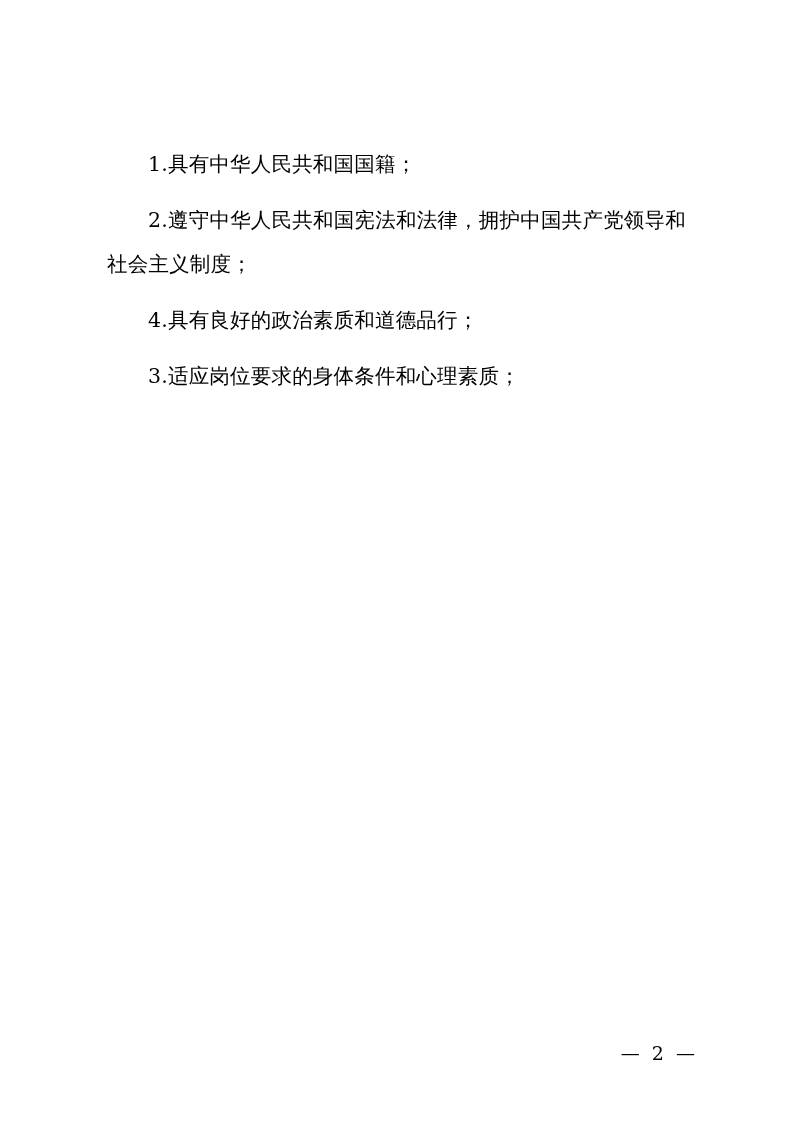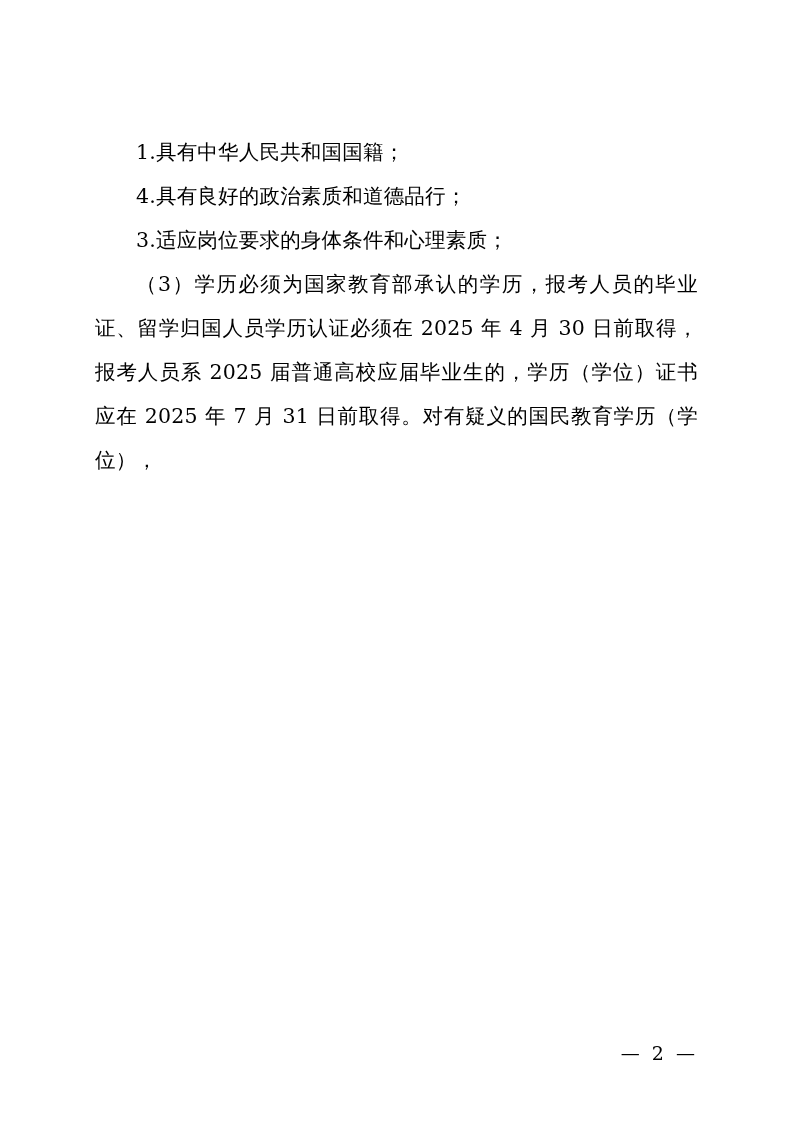--- a/index.html
+++ b/index.html
@@ -25,21 +25,21 @@
     padding: 130px 95px 0 95px;
   }
   .body-text {
     font-size: 20.5px;
     line-height: 44px;
     text-align: justify;
     text-justify: inter-ideograph;
     letter-spacing: 0.2px;
   }
   .para {
-    margin: 0;
+    margin: 12px;
     text-indent: 2em;
     white-space: normal;
   }
   .para + .para {
     margin-top: 0;
   }
   .page-number {
     position: absolute;
     left: 0;
     right: 95px;
@@ -50,18 +50,18 @@
     letter-spacing: 3px;
     color: #000;
   }
 </style>
 </head>
 <body>
 
 <div class="page">
   <div class="body-text">
     <p class="para">1.具有中华人民共和国国籍；</p>
+    <p class="para">2.遵守中华人民共和国宪法和法律，拥护中国共产党领导和社会主义制度；</p>
     <p class="para">4.具有良好的政治素质和道德品行；</p>
     <p class="para">3.适应岗位要求的身体条件和心理素质；</p>
-    <p class="para">（3）学历必须为国家教育部承认的学历，报考人员的毕业证、留学归国人员学历认证必须在 2025 年 4 月 30 日前取得，报考人员系 2025 届普通高校应届毕业生的，学历（学位）证书应在 2025 年 7 月 31 日前取得。对有疑义的国民教育学历（学位），</p>
   </div>
   <div class="page-number">— 2 —</div>
 </div>
 
 </body></html>

